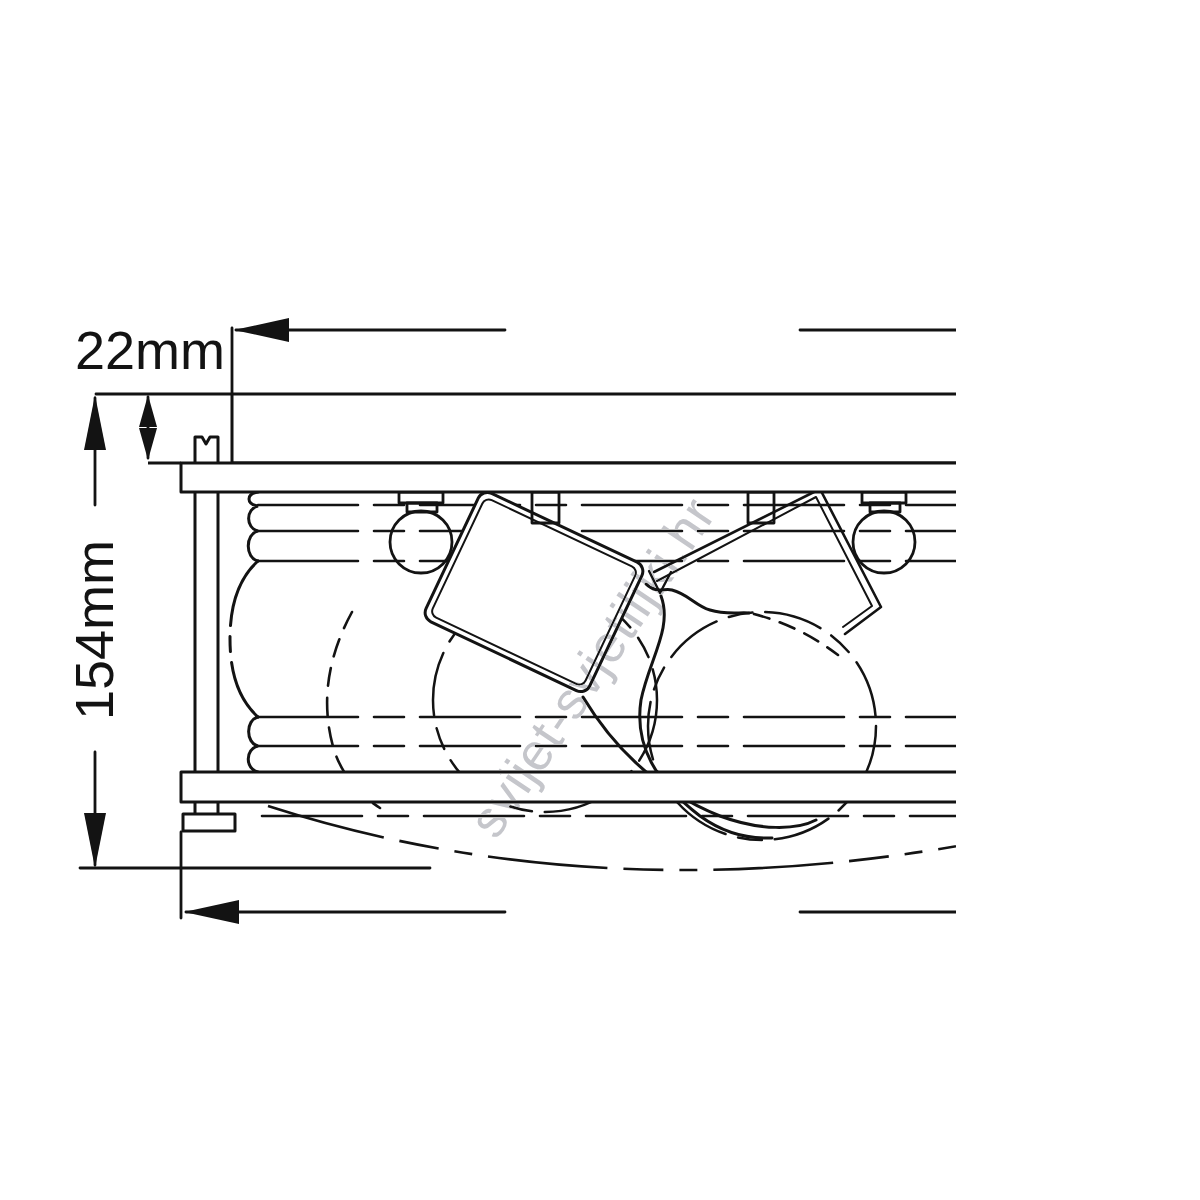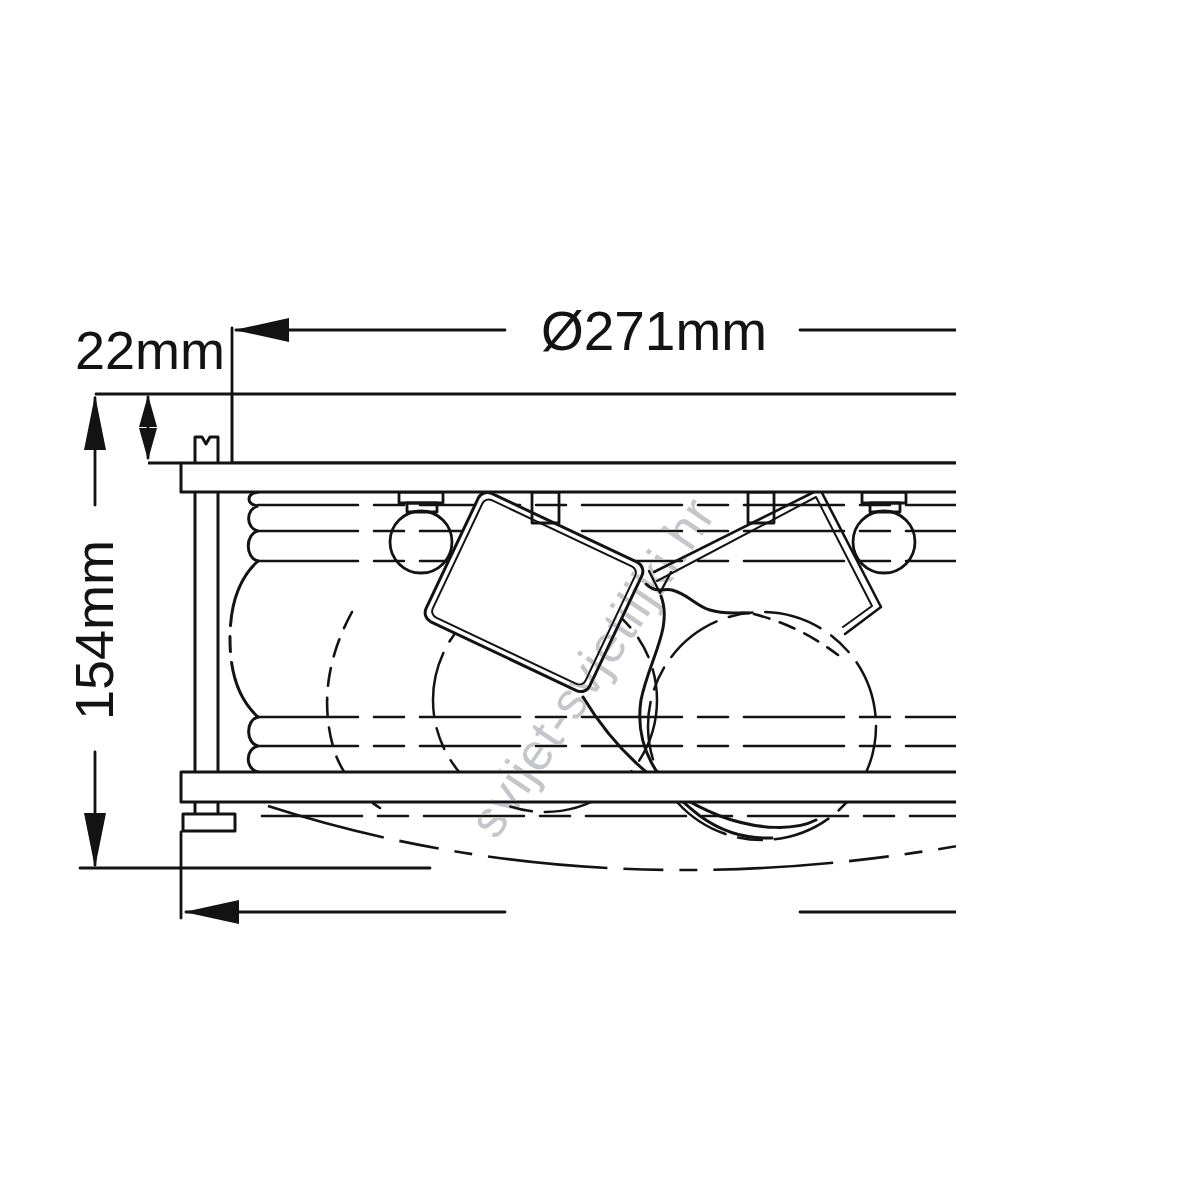--- a/index.html
+++ b/index.html
@@ -110,19 +110,18 @@
 
       <path d="M181,832 V918 M1125,772 V918"></path>
       <path d="M186,912 H505 M800,912 H1119"></path>
       <polygon fill="#131313" stroke="none" points="184,912 239,900 239,924"></polygon>
       <polygon fill="#131313" stroke="none" points="1121,912 1066,900 1066,924"></polygon>
     </g>
   </svg>
 
   <div class="dim-label" style="left:70px;top:322px;width:160px;font-size:54px;">22mm</div>
 
-  <div class="dim-label" style="left:524px;top:303px;width:260px;">Ø271mm</div>
 
   <div class="dim-label rot" style="left:-36px;top:602px;width:260px;font-size:54px;">154mm</div>
 
 
   <div id="watermark">svijet-svjetiljki.hr</div>
 </div>
 
 </body></html>

